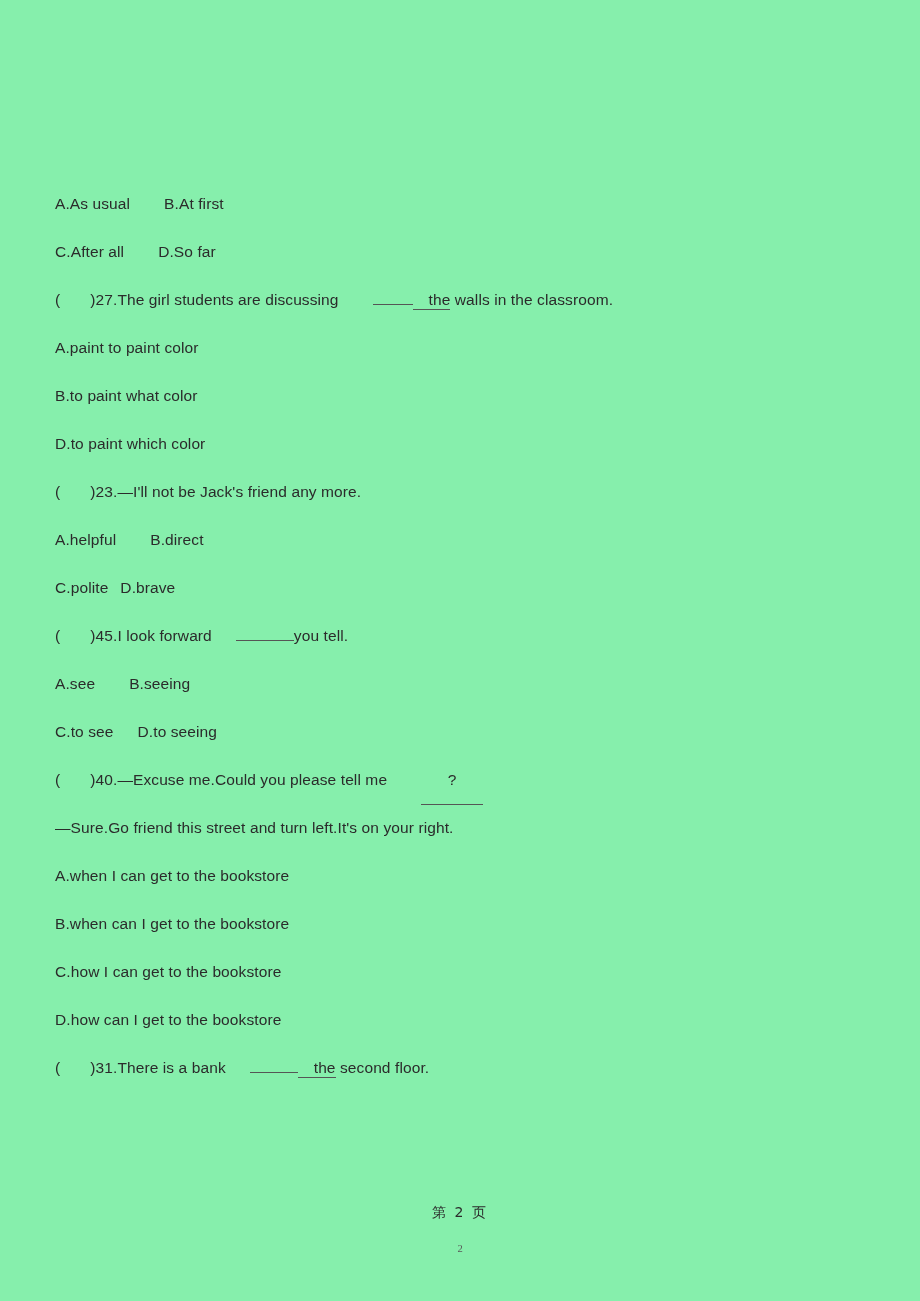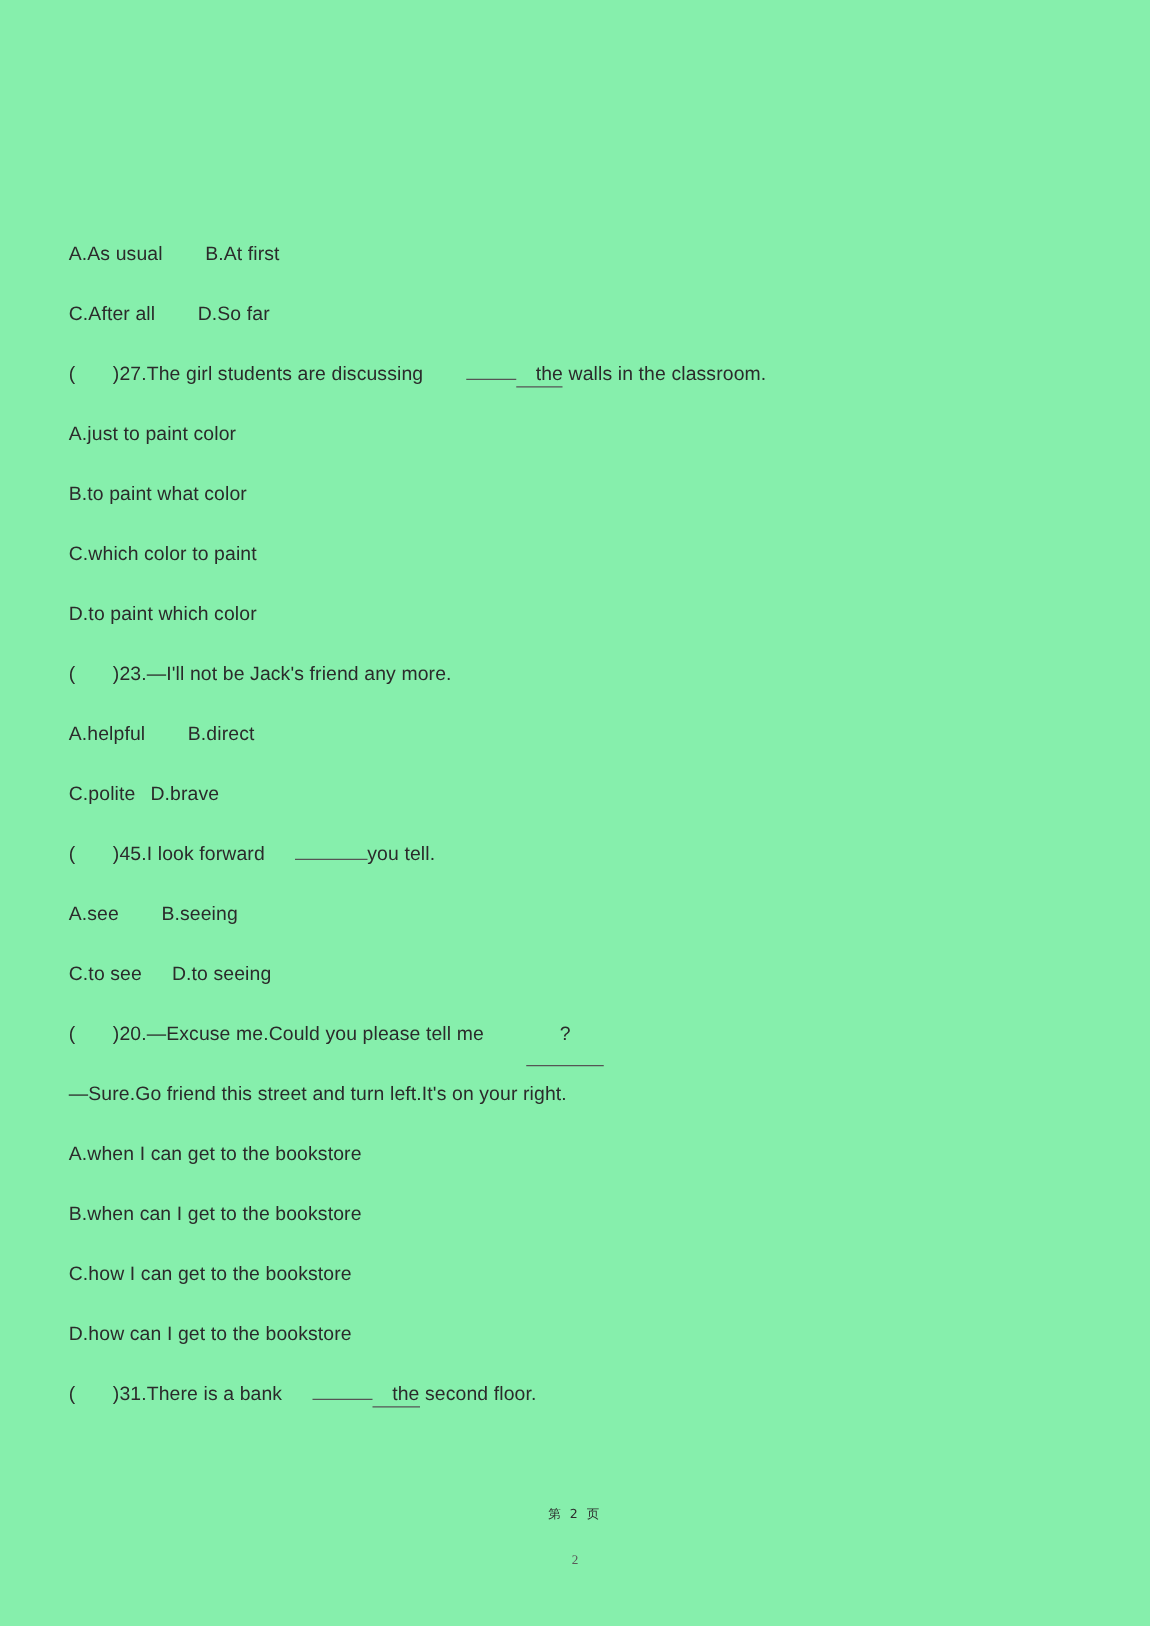--- a/index.html
+++ b/index.html
@@ -68,21 +68,21 @@
     border-radius: 50%;
     vertical-align: 2px;
     margin: 0 1px;
   }
   .footer-page {
     position: absolute;
     left: 0;
     right: 0;
     top: 1204px;
     text-align: center;
-    font-size: 10px;
+    font-size: 14px;
     color: #2b2b2b;
     font-family: "DejaVu Sans", "Liberation Sans", sans-serif;
     letter-spacing: 2px;
   }
   .footer-num {
     position: absolute;
     left: 0;
     right: 0;
     top: 1243px;
     text-align: center;
@@ -97,39 +97,38 @@
 <div class="page">
 
   <div class="doc-body">
 
     <div class="q-line"><span>A.As usual</span><span class="gap-lg"></span><span>B.At first</span></div>
 
     <div class="q-line"><span>C.After all</span><span class="gap-lg"></span><span>D.So far</span></div>
 
     <div class="q-line"><span>(</span><span class="paren-gap"></span><span>)</span><span>27.</span><span>The girl students are discussing</span><span class="gap-lg"></span><span class="blank blank-w40"></span><span class="u-run">the</span><span> walls in the classroom.</span></div>
 
-    <div class="q-line"><span>A.just to paint color</span></div>
+    <div class="q-line"><span>A.paint to paint color</span></div>
     <div class="q-line"><span>B.to paint what color</span></div>
-    <div class="q-line"><span>C.which color to paint</span></div>
     <div class="q-line"><span>D.to paint which color</span></div>
 
     <div class="q-line"><span>(</span><span class="paren-gap"></span><span>)</span><span>23.</span><span>—I'll not be Jack's friend any more.</span></div>
 
 
     <div class="q-line"><span>A.helpful</span><span class="gap-lg"></span><span>B.direct</span></div>
 
     <div class="q-line"><span>C.polite</span><span class="gap-sm"></span><span>D.brave</span></div>
 
     <div class="q-line"><span>(</span><span class="paren-gap"></span><span>)</span><span>45.</span><span>I look forward</span><span class="gap-md"></span><span class="blank blank-w58"></span><span>you tell.</span></div>
 
     <div class="q-line"><span>A.see</span><span class="gap-lg"></span><span>B.seeing</span></div>
 
     <div class="q-line"><span>C.to see</span><span class="gap-md"></span><span>D.to seeing</span></div>
 
-    <div class="q-line"><span>(</span><span class="paren-gap"></span><span>)</span><span>20.</span><span>—Excuse me.Could you please tell me</span><span class="gap-lg"></span><span class="qmark-blank">?</span></div>
+    <div class="q-line"><span>(</span><span class="paren-gap"></span><span>)</span><span>40.</span><span>—Excuse me.Could you please tell me</span><span class="gap-lg"></span><span class="qmark-blank">?</span></div>
 
     <div class="q-line"><span>—Sure.Go friend this street and turn left.It's on your right.</span></div>
 
     <div class="q-line"><span>A.when I can get to the bookstore</span></div>
     <div class="q-line"><span>B.when can I get to the bookstore</span></div>
     <div class="q-line"><span>C.how I can get to the bookstore</span></div>
     <div class="q-line"><span>D.how can I get to the bookstore</span></div>
 
     <div class="q-line"><span>(</span><span class="paren-gap"></span><span>)</span><span>31.</span><span>There is a bank</span><span class="gap-md"></span><span class="blank blank-w48"></span><span class="u-run">the</span><span> second floor.</span></div>
 

